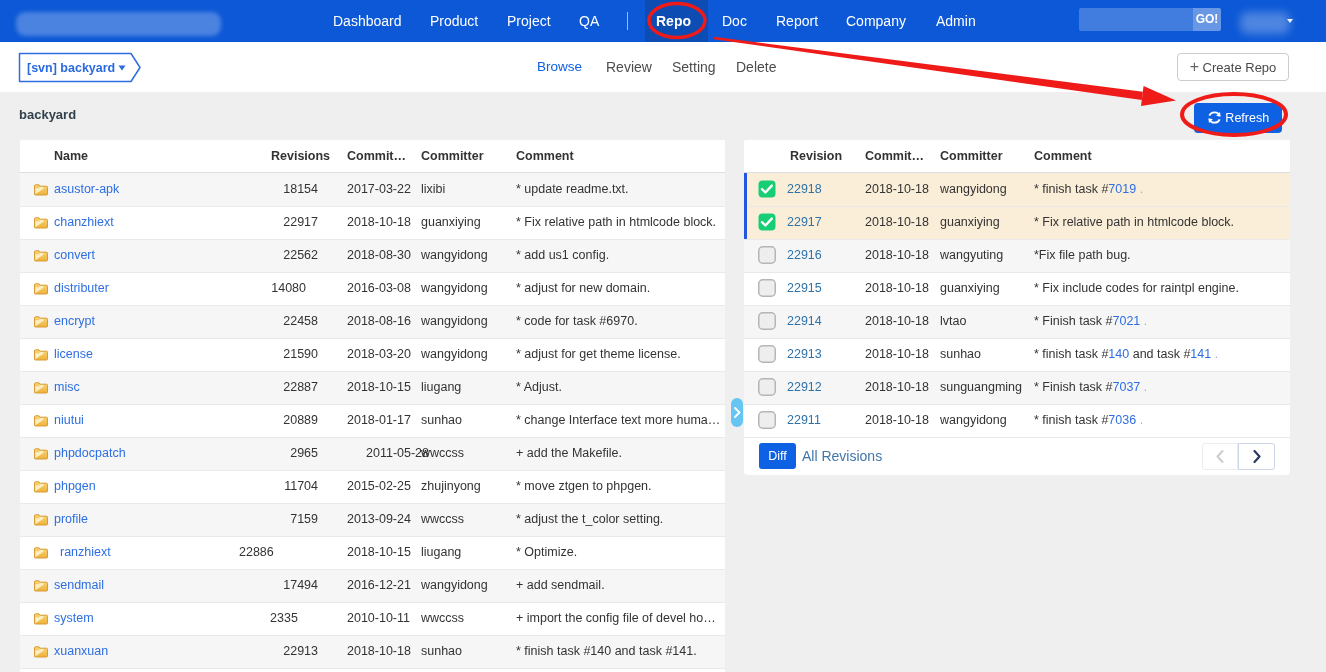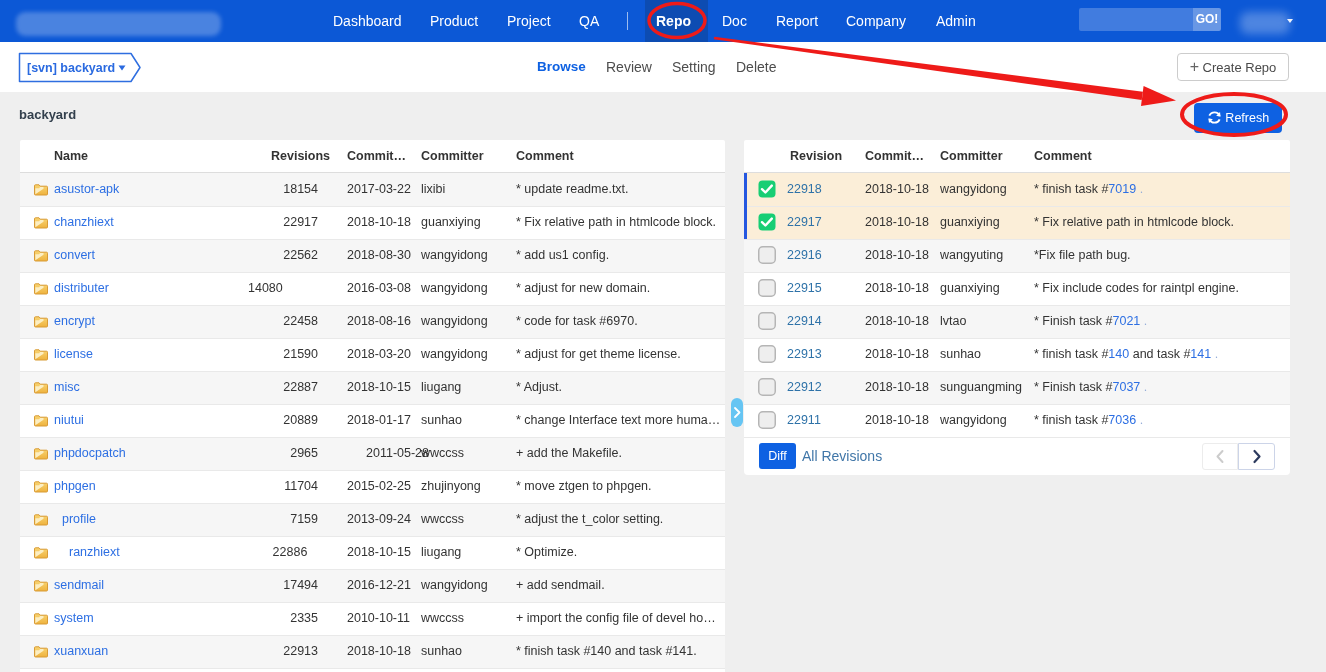--- a/index.html
+++ b/index.html
@@ -34,21 +34,21 @@
 <div class="abs" style="left:1079px;top:8px;width:114px;height:23px;background:rgba(255,255,255,0.22);border-radius:2px 0 0 2px"></div>
 <div class="abs" style="left:1193px;top:8px;width:28px;height:23px;background:rgba(255,255,255,0.38);border-radius:0 2px 2px 0;color:#fff;font-size:12px;font-weight:bold;text-align:center;line-height:23px">GO!</div>
 <div class="abs" style="left:1240px;top:12px;width:50px;height:22px;background:rgba(255,255,255,0.27);border-radius:8px;filter:blur(4px)"></div>
 <div class="abs" style="left:1287px;top:19px;width:0;height:0;border-left:3.5px solid transparent;border-right:3.5px solid transparent;border-top:4.5px solid rgba(255,255,255,0.92)"></div>
 <div id="toolbar"></div>
 <svg class="abs" style="left:18px;top:52px" width="124" height="31" viewBox="0 0 124 31">
 <path d="M1.5 1.5 H113 L122 15.5 L113 29.5 H1.5 Z" fill="#ffffff" stroke="#2e6ee0" stroke-width="1.5" stroke-linejoin="round"></path>
 <text x="9" y="20" font-family="Liberation Sans,sans-serif" font-size="12.5" font-weight="bold" fill="#2a6ae0">[svn] backyard</text>
 <polygon points="100.5,13.5 107.5,13.5 104,18.5" fill="#2a6ae0"></polygon>
 </svg>
-<div class="tab" style="left:537px;font-weight:bold;font-size:13.5px;color:#0e61e2">Browse</div>
+<div class="tab" style="left:537px;font-weight:normal;font-size:13.5px;color:#0e61e2">Browse</div>
 <div class="tab" style="left:606px">Review</div>
 <div class="tab" style="left:672px">Setting</div>
 <div class="tab" style="left:736px">Delete</div>
 <div class="abs" style="left:1177px;top:53px;width:112px;height:28px;background:#fff;border:1px solid #ccc;border-radius:4px;line-height:26px;text-align:center;font-size:13px;color:#4a4a4a"><span style="font-size:16px;font-weight:normal;color:#666">+</span> Create Repo</div>
 <div class="abs" style="left:19px;top:107px;font-size:13px;font-weight:bold;color:#33404d">backyard</div>
 <div class="abs" style="left:1194px;top:103px;width:88px;height:30px;background:#0e61e2;border-radius:4px;color:#fff;font-size:12.5px;text-align:center;line-height:30px"><svg width="15" height="15" viewBox="0 0 16 16" style="vertical-align:-3px">
       <g fill="none" stroke="#fff" stroke-width="2">
         <path d="M13.6 6.3 A6 6 0 0 0 2.5 6.1"></path>
         <path d="M2.4 9.7 A6 6 0 0 0 13.5 9.9"></path>
       </g>
@@ -117,21 +117,21 @@
 <div class="cell" style="left:34px;top:272px"><svg width="14" height="12" viewBox="0 0 14 12" style="vertical-align:-2.5px">
       <defs>
         <linearGradient id="fg" x1="0" y1="0" x2="0" y2="1">
           <stop offset="0" stop-color="#f9d573"></stop>
           <stop offset="1" stop-color="#eeb23e"></stop>
         </linearGradient>
       </defs>
       <path d="M0.5 1.8 Q0.5 0.8 1.5 0.8 H5 L6.2 2.2 H12.5 Q13.5 2.2 13.5 3.2 V10 Q13.5 11 12.5 11 H1.5 Q0.5 11 0.5 10 Z" fill="url(#fg)" stroke="#d89b35" stroke-width="1"></path>
       <path d="M1.3 4.2 L5.2 4.2 L6 3 L9.5 3 L9.5 4.8 L1.3 10.2 Z" fill="#fcf0c8" opacity="0.95"></path>
     </svg><a class="lnk" style="margin-left:6px">distributer</a></div>
-<div class="cell" style="left:248px;top:272px;width:68px;text-align:left">14080</div>
+<div class="cell" style="left:238px;top:272px;width:68px;text-align:right">14080</div>
 <div class="cell" style="left:347px;top:272px">2016-03-08</div>
 <div class="cell" style="left:421px;top:272px">wangyidong</div>
 <div class="cell" style="left:516px;top:272px">* adjust for new domain.</div>
 <div class="rowsep" style="left:20px;top:272px;width:705px"></div>
 <div class="cell" style="left:34px;top:305px"><svg width="14" height="12" viewBox="0 0 14 12" style="vertical-align:-2.5px">
       <defs>
         <linearGradient id="fg" x1="0" y1="0" x2="0" y2="1">
           <stop offset="0" stop-color="#f9d573"></stop>
           <stop offset="1" stop-color="#eeb23e"></stop>
         </linearGradient>
@@ -221,37 +221,37 @@
 <div class="rowsep" style="left:20px;top:470px;width:705px"></div>
 <div class="cell" style="left:34px;top:503px"><svg width="14" height="12" viewBox="0 0 14 12" style="vertical-align:-2.5px">
       <defs>
         <linearGradient id="fg" x1="0" y1="0" x2="0" y2="1">
           <stop offset="0" stop-color="#f9d573"></stop>
           <stop offset="1" stop-color="#eeb23e"></stop>
         </linearGradient>
       </defs>
       <path d="M0.5 1.8 Q0.5 0.8 1.5 0.8 H5 L6.2 2.2 H12.5 Q13.5 2.2 13.5 3.2 V10 Q13.5 11 12.5 11 H1.5 Q0.5 11 0.5 10 Z" fill="url(#fg)" stroke="#d89b35" stroke-width="1"></path>
       <path d="M1.3 4.2 L5.2 4.2 L6 3 L9.5 3 L9.5 4.8 L1.3 10.2 Z" fill="#fcf0c8" opacity="0.95"></path>
-    </svg><a class="lnk" style="margin-left:14px">profile</a></div>
+    </svg><a class="lnk" style="margin-left:6px">profile</a></div>
 <div class="cell" style="left:250px;top:503px;width:68px;text-align:right">7159</div>
 <div class="cell" style="left:347px;top:503px">2013-09-24</div>
 <div class="cell" style="left:421px;top:503px">wwccss</div>
 <div class="cell" style="left:516px;top:503px">* adjust the t_color setting.</div>
 <div class="rowsep" style="left:20px;top:503px;width:705px"></div>
 <div class="cell" style="left:34px;top:536px"><svg width="14" height="12" viewBox="0 0 14 12" style="vertical-align:-2.5px">
       <defs>
         <linearGradient id="fg" x1="0" y1="0" x2="0" y2="1">
           <stop offset="0" stop-color="#f9d573"></stop>
           <stop offset="1" stop-color="#eeb23e"></stop>
         </linearGradient>
       </defs>
       <path d="M0.5 1.8 Q0.5 0.8 1.5 0.8 H5 L6.2 2.2 H12.5 Q13.5 2.2 13.5 3.2 V10 Q13.5 11 12.5 11 H1.5 Q0.5 11 0.5 10 Z" fill="url(#fg)" stroke="#d89b35" stroke-width="1"></path>
       <path d="M1.3 4.2 L5.2 4.2 L6 3 L9.5 3 L9.5 4.8 L1.3 10.2 Z" fill="#fcf0c8" opacity="0.95"></path>
-    </svg><a class="lnk" style="margin-left:21px">ranzhiext</a></div>
-<div class="cell" style="left:256px;top:536px;width:68px;text-align:center">22886</div>
+    </svg><a class="lnk" style="margin-left:12px">ranzhiext</a></div>
+<div class="cell" style="left:239px;top:536px;width:68px;text-align:left">22886</div>
 <div class="cell" style="left:347px;top:536px">2018-10-15</div>
 <div class="cell" style="left:421px;top:536px">liugang</div>
 <div class="cell" style="left:516px;top:536px">* Optimize.</div>
 <div class="rowsep" style="left:20px;top:536px;width:705px"></div>
 <div class="cell" style="left:34px;top:569px"><svg width="14" height="12" viewBox="0 0 14 12" style="vertical-align:-2.5px">
       <defs>
         <linearGradient id="fg" x1="0" y1="0" x2="0" y2="1">
           <stop offset="0" stop-color="#f9d573"></stop>
           <stop offset="1" stop-color="#eeb23e"></stop>
         </linearGradient>
@@ -267,21 +267,21 @@
 <div class="cell" style="left:34px;top:602px"><svg width="14" height="12" viewBox="0 0 14 12" style="vertical-align:-2.5px">
       <defs>
         <linearGradient id="fg" x1="0" y1="0" x2="0" y2="1">
           <stop offset="0" stop-color="#f9d573"></stop>
           <stop offset="1" stop-color="#eeb23e"></stop>
         </linearGradient>
       </defs>
       <path d="M0.5 1.8 Q0.5 0.8 1.5 0.8 H5 L6.2 2.2 H12.5 Q13.5 2.2 13.5 3.2 V10 Q13.5 11 12.5 11 H1.5 Q0.5 11 0.5 10 Z" fill="url(#fg)" stroke="#d89b35" stroke-width="1"></path>
       <path d="M1.3 4.2 L5.2 4.2 L6 3 L9.5 3 L9.5 4.8 L1.3 10.2 Z" fill="#fcf0c8" opacity="0.95"></path>
     </svg><a class="lnk" style="margin-left:6px">system</a></div>
-<div class="cell" style="left:250px;top:602px;width:68px;text-align:right">2335</div>
+<div class="cell" style="left:250px;top:602px;width:68px;text-align:center">2335</div>
 <div class="cell" style="left:347px;top:602px">2010-10-11</div>
 <div class="cell" style="left:421px;top:602px">wwccss</div>
 <div class="cell" style="left:516px;top:602px">+ import the config file of devel ho…</div>
 <div class="rowsep" style="left:20px;top:602px;width:705px"></div>
 <div class="cell" style="left:34px;top:635px"><svg width="14" height="12" viewBox="0 0 14 12" style="vertical-align:-2.5px">
       <defs>
         <linearGradient id="fg" x1="0" y1="0" x2="0" y2="1">
           <stop offset="0" stop-color="#f9d573"></stop>
           <stop offset="1" stop-color="#eeb23e"></stop>
         </linearGradient>

